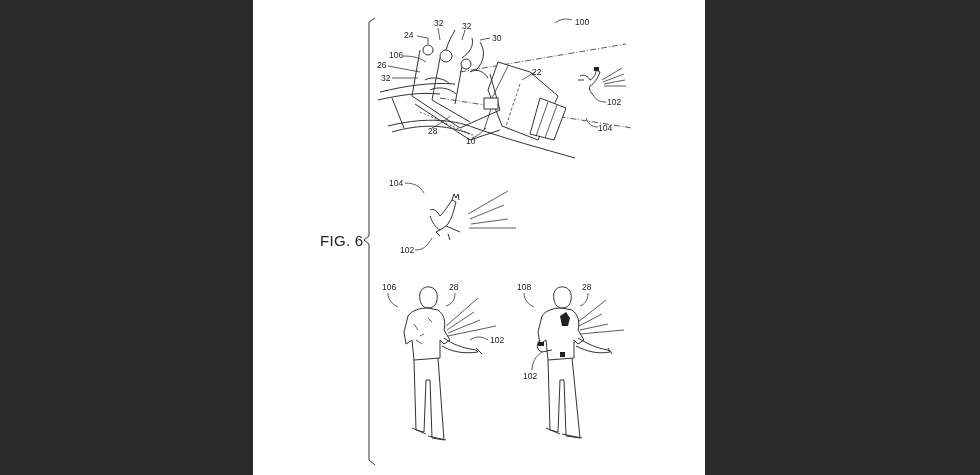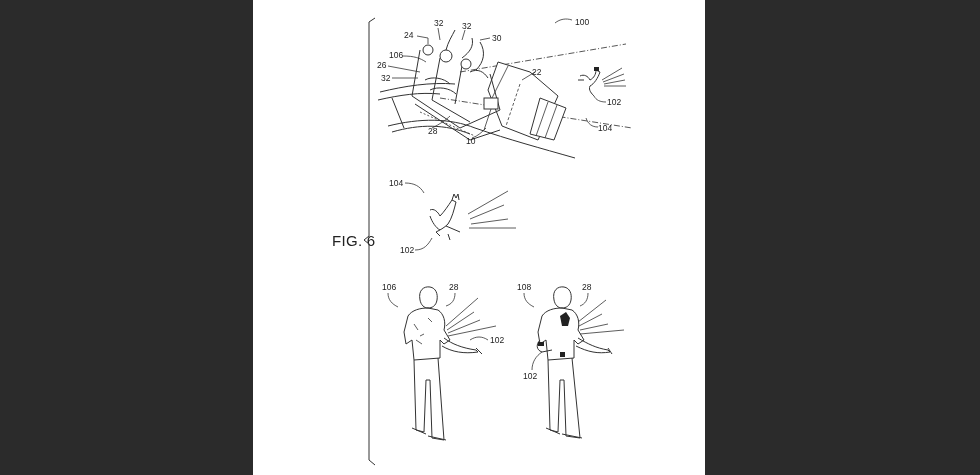--- a/index.html
+++ b/index.html
@@ -7,21 +7,21 @@
     width:980px; height:475px; overflow:hidden;
     background:#2b2b2b;
     position:relative;
     font-family:"Liberation Sans", sans-serif;
   }
   .page {
     position:absolute; left:253px; top:0; width:452px; height:475px;
     background:#ffffff;
   }
   .fig-label {
-    position:absolute; left:332px; top:232px;
+    position:absolute; left:320px; top:232px;
     font-family:"Liberation Sans", sans-serif;
     font-size:15px; color:#222; letter-spacing:0.3px;
   }
   svg.drawing {
     position:absolute; left:0; top:0; width:980px; height:475px;
   }
   .ref {
     font-family:"Liberation Sans", sans-serif;
     font-size:8.5px; fill:#222;
   }

